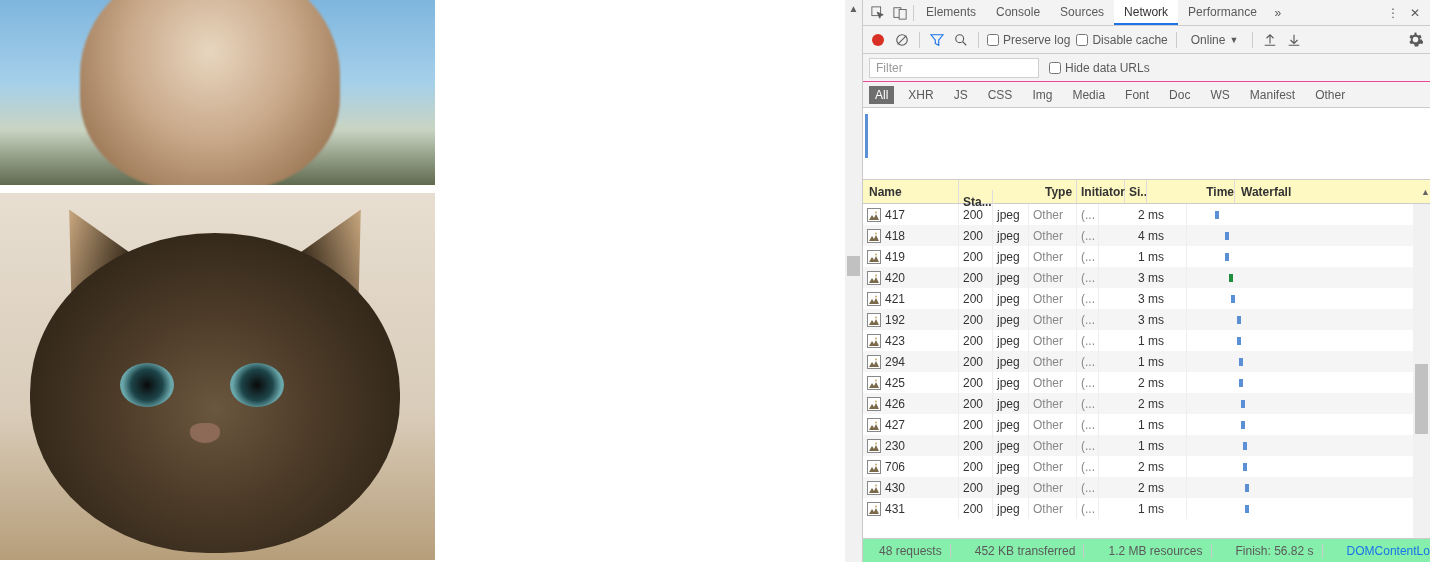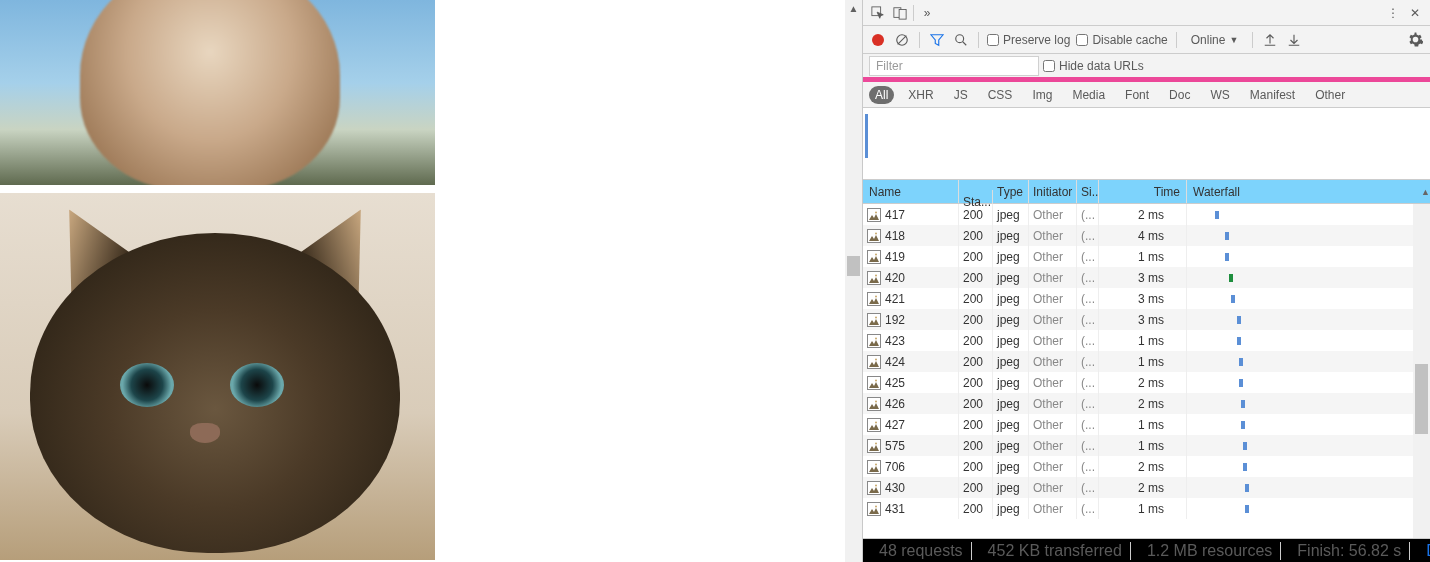--- a/index.html
+++ b/index.html
@@ -31,62 +31,62 @@
 
 .dt-toolbar { height: 28px; background:#f3f3f3; border-bottom: 1px solid #ccc; display:flex; align-items:center; padding: 0 6px; gap: 6px; }
 .rec-dot { width: 12px; height:12px; border-radius:50%; background:#d93025; }
 .tb-icon { width: 18px; height:18px; display:flex; align-items:center; justify-content:center; color:#5a5a5a; cursor:pointer; }
 .tb-sep { width:1px; height:16px; background:#ccc; margin: 0 2px; }
 .chk-label { display:flex; align-items:center; gap:4px; color:#5a5a5a; font-size:12px; }
 .chk-label input { width:12px; height:12px; }
 .select-online { display:flex; align-items:center; gap:4px; color:#5a5a5a; padding: 0 6px; cursor:pointer; }
 .tb-right { margin-left:auto; display:flex; align-items:center; gap:6px; }
 
-.dt-filterbar { height: 28px; background:#f3f3f3; border-bottom: 5px solid #ec4899; display:flex; align-items:center; padding: 0 6px; gap:4px; }
+.dt-filterbar { height: 28px; background:#f3f3f3; border-bottom: 1px solid #ec4899; display:flex; align-items:center; padding: 0 6px; gap:10px; }
 .filter-input { width: 170px; height: 20px; border: 1px solid #d0d0d0; background:#fff; padding: 0 6px; font-size: 12px; color:#333; outline:none; }
 .filter-input::placeholder { color:#9a9a9a; }
 
 .dt-typefilters { height: 26px; background:#f3f3f3; border-bottom:1px solid #ccc; display:flex; align-items:center; padding: 0 6px; gap: 8px; }
-.type-tab { color:#5a5a5a; font-size: 12px; padding: 2px 6px; cursor:pointer; border-radius: 9px; }
+.type-tab { color:#5a5a5a; font-size: 12px; padding: 2px 6px; cursor:pointer; border-radius: 0; }
 .type-tab.active { background:#6e6e6e; color:#fff; }
 
 .dt-timeline { height: 72px; background:#fff; border-bottom:1px solid #ccc; position:relative; }
 .tl-ruler { height: 16px; border-bottom: 1px solid #eee; display:flex; align-items:flex-end; position:relative; }
 .tl-tick { position:absolute; top:0; font-size: 10px; color:#888; transform: translateX(-50%); }
 .tl-body { height: 56px; position:relative; }
 .tl-bar { position:absolute; top: 6px; width: 3px; height: 44px; background:#5b8fd6; }
 
 .dt-table-wrap { flex: 1; display:flex; flex-direction: column; overflow:hidden; background:#fff; }
-.dt-thead { height: 24px; border-bottom:1px solid #ccc; background:#7dd3fc; display:flex; align-items:center; font-size: 12px; color:#333; position:relative; }
+.dt-thead { height: 24px; border-bottom:1px solid #ccc; background:#fef9c3; display:flex; align-items:center; font-size: 12px; color:#333; position:relative;font-weight:bold; }
 .col-name { width: 96px; padding-left:6px; border-right:1px solid #ddd; height:100%; display:flex; align-items:center; }
 .col-status { width: 34px; padding-left:4px; border-right:1px solid #ddd; height:100%; display:flex; align-items:center; overflow:hidden;margin-top:20px; }
-.col-type { width: 36px; padding-left:4px; border-right:1px solid #ddd; height:100%; display:flex; align-items:center; }
+.col-type { width: 36px; padding-left:4px; border-right:1px solid #ddd; height:100%; display:flex; align-items:center;margin-left:48px; }
 .col-init { width: 48px; padding-left:4px; border-right:1px solid #ddd; height:100%; display:flex; align-items:center; }
 .col-size { width: 22px; padding-left:4px; border-right:1px solid #ddd; height:100%; display:flex; align-items:center; overflow:hidden; }
-.col-time { width: 88px; padding-right:6px; text-align:right; border-right:1px solid #ddd; height:100%; display:flex; align-items:center; justify-content:flex-end; }
+.col-time { width: 88px; text-align:right; border-right:1px solid #ddd; height:100%; display:flex; align-items:center; justify-content:flex-end; }
 .col-wf { flex:1; padding-left:6px; height:100%; display:flex; align-items:center; justify-content:space-between; }
 .dt-tbody { flex:1; overflow-y:auto; position:relative; }
 .dt-row { height: 21px; display:flex; align-items:center; font-size: 12px; border-bottom: 0; cursor:pointer; position: relative; }
 .dt-row:nth-child(even) { background:#f5f5f5; }
 .r-icon { width: 14px; height:14px; margin-left:4px; margin-right:4px; background:#fff; border:1px solid #888; display:inline-flex; align-items:center; justify-content:center; }
 .r-icon svg { width:10px; height:10px; }
 .dt-row .c { height:100%; display:flex; align-items:center; border-right:1px solid #eee; }
 .dt-row .c-name { width: 96px; }
 .dt-row .c-status { width: 34px; padding-left:4px; }
 .dt-row .c-type { width: 36px; padding-left:4px; }
 .dt-row .c-init { width: 48px; padding-left:4px; color:#888; }
 .dt-row .c-size { width: 22px; padding-left:4px; color:#888; }
 .dt-row .c-time { width: 88px; padding-right:22px; justify-content:flex-end; }
 .dt-row .c-wf { flex:1; position:relative; }
 .wf-bar { position:absolute; top: 7px; height: 8px; width: 4px; background:#5b8fd6; }
 .wf-bar.green { background:#1e8e3e; }
 .table-vscroll { position:absolute; right:0; top:0; width:17px; height:100%; background:#f1f1f1; }
 .table-thumb { position:absolute; left:2px; top: 160px; width:13px; height: 70px; background:#c1c1c1; }
 
-.dt-status { height: 24px; border-top:1px solid #ccc; background:#000000; display:flex; align-items:center; padding: 0 8px; gap: 8px; font-size:16px; color:#5a5a5a; overflow:hidden; white-space:nowrap; }
+.dt-status { height: 24px; border-top:1px solid #ccc; background:#86efac; display:flex; align-items:center; padding: 0 8px; gap: 16px; font-size:12px; color:#5a5a5a; overflow:hidden; white-space:nowrap; }
 .dt-status .seg { padding: 0 8px; border-right:1px solid #ccc; }
 .dt-status .seg.last { border-right:none; }
 .dcl { color:#1a73e8; }
 .sort-arrow { font-size: 9px; color:#666; }
 </style>
 </head>
 <body>
 
 <div class="left-pane">
   <div class="left-scroll">
@@ -115,20 +115,27 @@
           <path d="M7 7 L14 10 L11 11 L10 14 Z" fill="#5a5a5a"></path>
         </svg>
     </div>
     <div class="hicon">
       <svg width="14" height="14" viewBox="0 0 16 16" fill="none" stroke="#5a5a5a" stroke-width="1">
           <rect x="1" y="2" width="8" height="11"></rect>
           <rect x="7" y="4" width="8" height="11" fill="#f3f3f3"></rect>
         </svg>
     </div>
     <div class="tb-sep"></div>
+    <div class="dt-tabs" id="dt-tabs">
+        <div class="dt-tab">Elements</div>
+        <div class="dt-tab">Console</div>
+        <div class="dt-tab">Sources</div>
+        <div class="dt-tab active">Network</div>
+        <div class="dt-tab">Performance</div>
+      </div>
     <div class="more">»</div>
     <div class="spacer"></div>
     <div class="menu">⋮</div>
     <div class="close">✕</div>
   </div>
 
   <div class="dt-toolbar">
     <div class="tb-icon">
         <div class="rec-dot"></div>
       </div>
@@ -368,21 +375,21 @@
         </div>
         <div class="dt-row">
           <div class="c c-name">
             <span class="r-icon">
               <svg viewBox="0 0 10 10">
                 <rect x="0" y="0" width="10" height="10" fill="#fff"></rect>
                 <polygon points="0,10 3,5 5,8 7,4 10,10" fill="#7a6a4a"></polygon>
                 <circle cx="7" cy="2.5" r="1" fill="#c9a86a"></circle>
               </svg>
             </span>
-            <span>424</span>
+            <span>294</span>
           </div>
           <div class="c c-status">200</div>
           <div class="c c-type">jpeg</div>
           <div class="c c-init">Other</div>
           <div class="c c-size">(...</div>
           <div class="c c-time">1 ms</div>
           <div class="c c-wf">
             <div class="wf-bar" style="left: 52px;"></div>
           </div>
         </div>
@@ -448,21 +455,21 @@
         </div>
         <div class="dt-row">
           <div class="c c-name">
             <span class="r-icon">
               <svg viewBox="0 0 10 10">
                 <rect x="0" y="0" width="10" height="10" fill="#fff"></rect>
                 <polygon points="0,10 3,5 5,8 7,4 10,10" fill="#7a6a4a"></polygon>
                 <circle cx="7" cy="2.5" r="1" fill="#c9a86a"></circle>
               </svg>
             </span>
-            <span>575</span>
+            <span>230</span>
           </div>
           <div class="c c-status">200</div>
           <div class="c c-type">jpeg</div>
           <div class="c c-init">Other</div>
           <div class="c c-size">(...</div>
           <div class="c c-time">1 ms</div>
           <div class="c c-wf">
             <div class="wf-bar" style="left: 56px;"></div>
           </div>
         </div>

